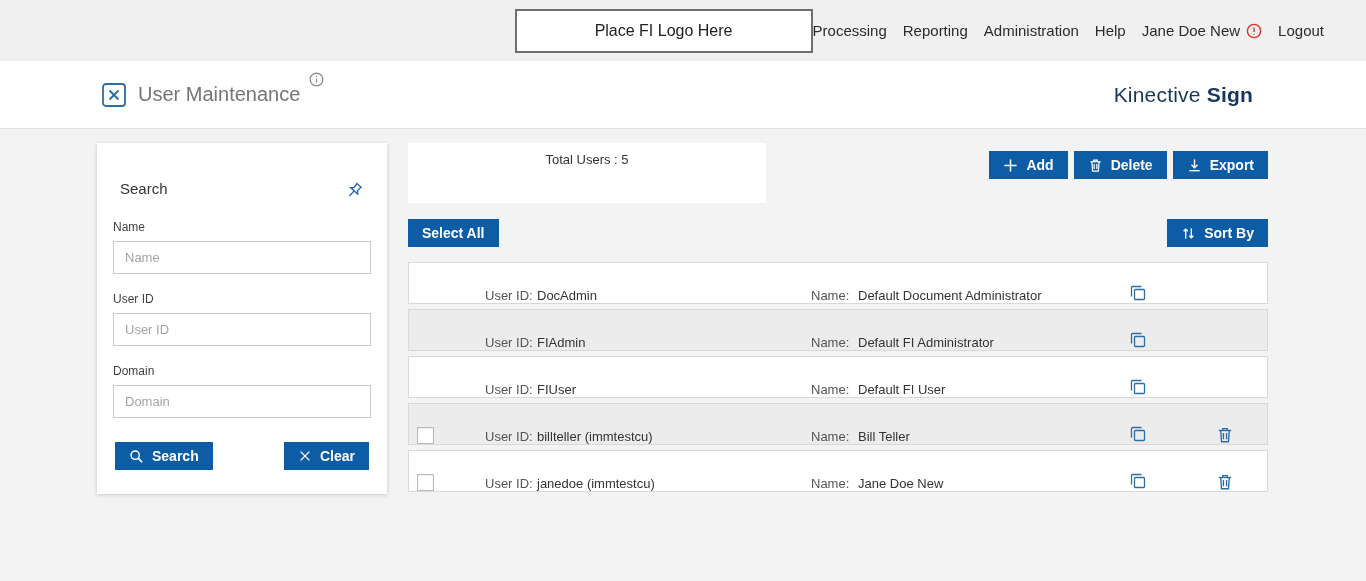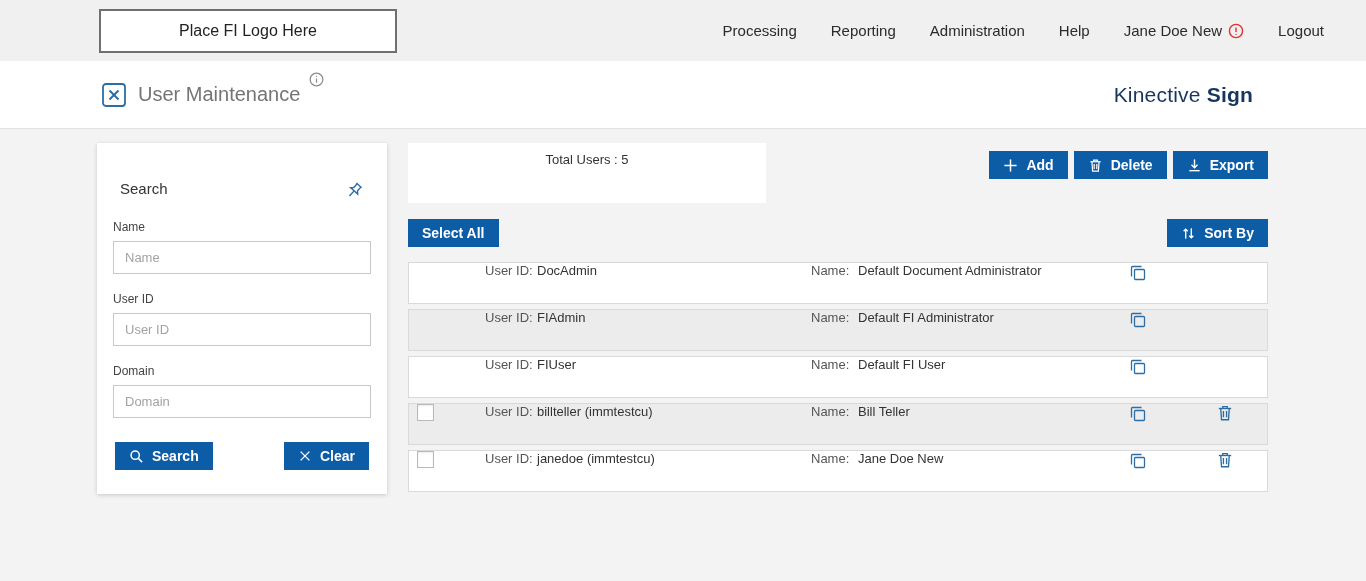--- a/index.html
+++ b/index.html
@@ -7,30 +7,30 @@
   body {
     font-family:"Liberation Sans", sans-serif;
     background:#f3f3f3;
     overflow:hidden;
     color:#333;
   }
 
   
   .topbar {
     height:61px; background:#f0f0f0;
-    display:flex; align-items:center; justify-content:space-between;
+    display:flex; align-items:center; justify-content:flex-end;
     padding:0 42px 0 99px;
   }
   .logo-box {
     width:298px; height:44px; background:#fff;
     border:2px solid #6f6f6f;
     display:flex; align-items:center; justify-content:center;
     font-size:16px; color:#222;
   }
-  .topnav { display:flex; align-items:center; gap:34px; font-size:15px; color:#2b2b2b; }
+  .topnav { display:flex; align-items:center; gap:16px; font-size:15px; color:#2b2b2b; }
   .nav-item { cursor:pointer; display:flex; align-items:center; gap:6px; white-space:nowrap; }
 
   
   .subheader {
     height:68px; background:#fff;
     display:flex; align-items:center; justify-content:space-between;
     padding:0 113px 0 101px;
     border-bottom:1px solid #e2e2e2;
   }
   .subleft { display:flex; align-items:center; }
@@ -83,21 +83,21 @@
     padding:9px 28px; font-size:13px; color:#333;
     display:flex; justify-content:center; gap:7px;
   }
   .actions { display:flex; gap:6px; margin-top:8px; }
 
   .list-controls { display:flex; justify-content:space-between; margin-top:16px; }
 
   .user-list { margin-top:15px; }
   .user-row {
     height:42px; background:#fff; border:1px solid #d9d9d9;
-    display:flex; align-items:flex-start; margin-bottom:5px; font-size:13px;
+    display:flex; align-items:flex-end; margin-bottom:5px; font-size:13px;
   }
   .user-row.alt { background:#ececec; }
   .cb-col { width:76px; padding-left:8px; flex:none; }
   .checkbox {
     width:17px; height:17px; background:#fff; border:1px solid #b9b9b9;
     display:block; box-shadow:inset 0 1px 2px rgba(0,0,0,.08); cursor:pointer;
   }
   .uid-label { width:52px; color:#555; flex:none; }
   .uid-value { width:274px; color:#333; flex:none; }
   .name-label { width:47px; color:#555; flex:none; }

